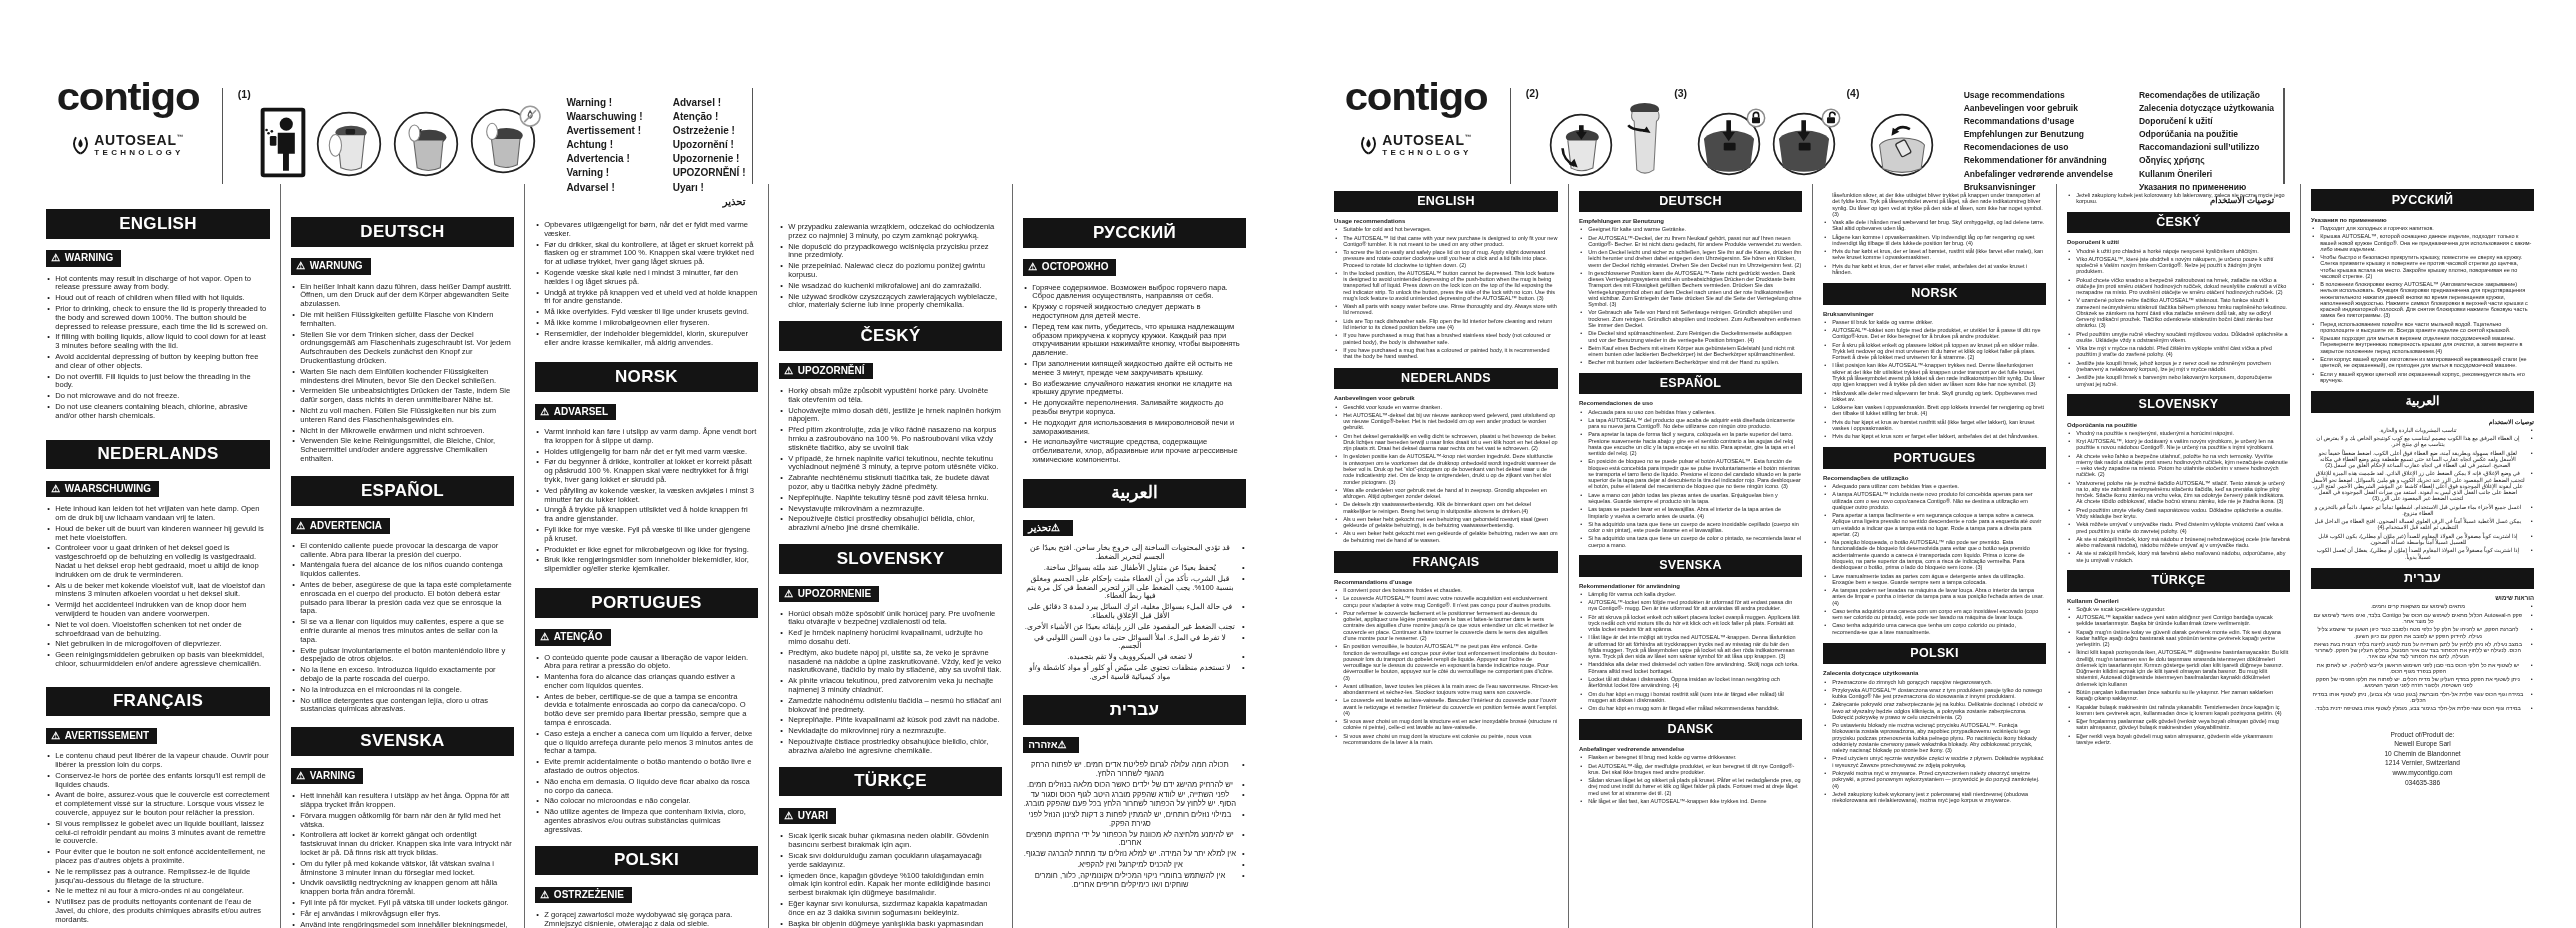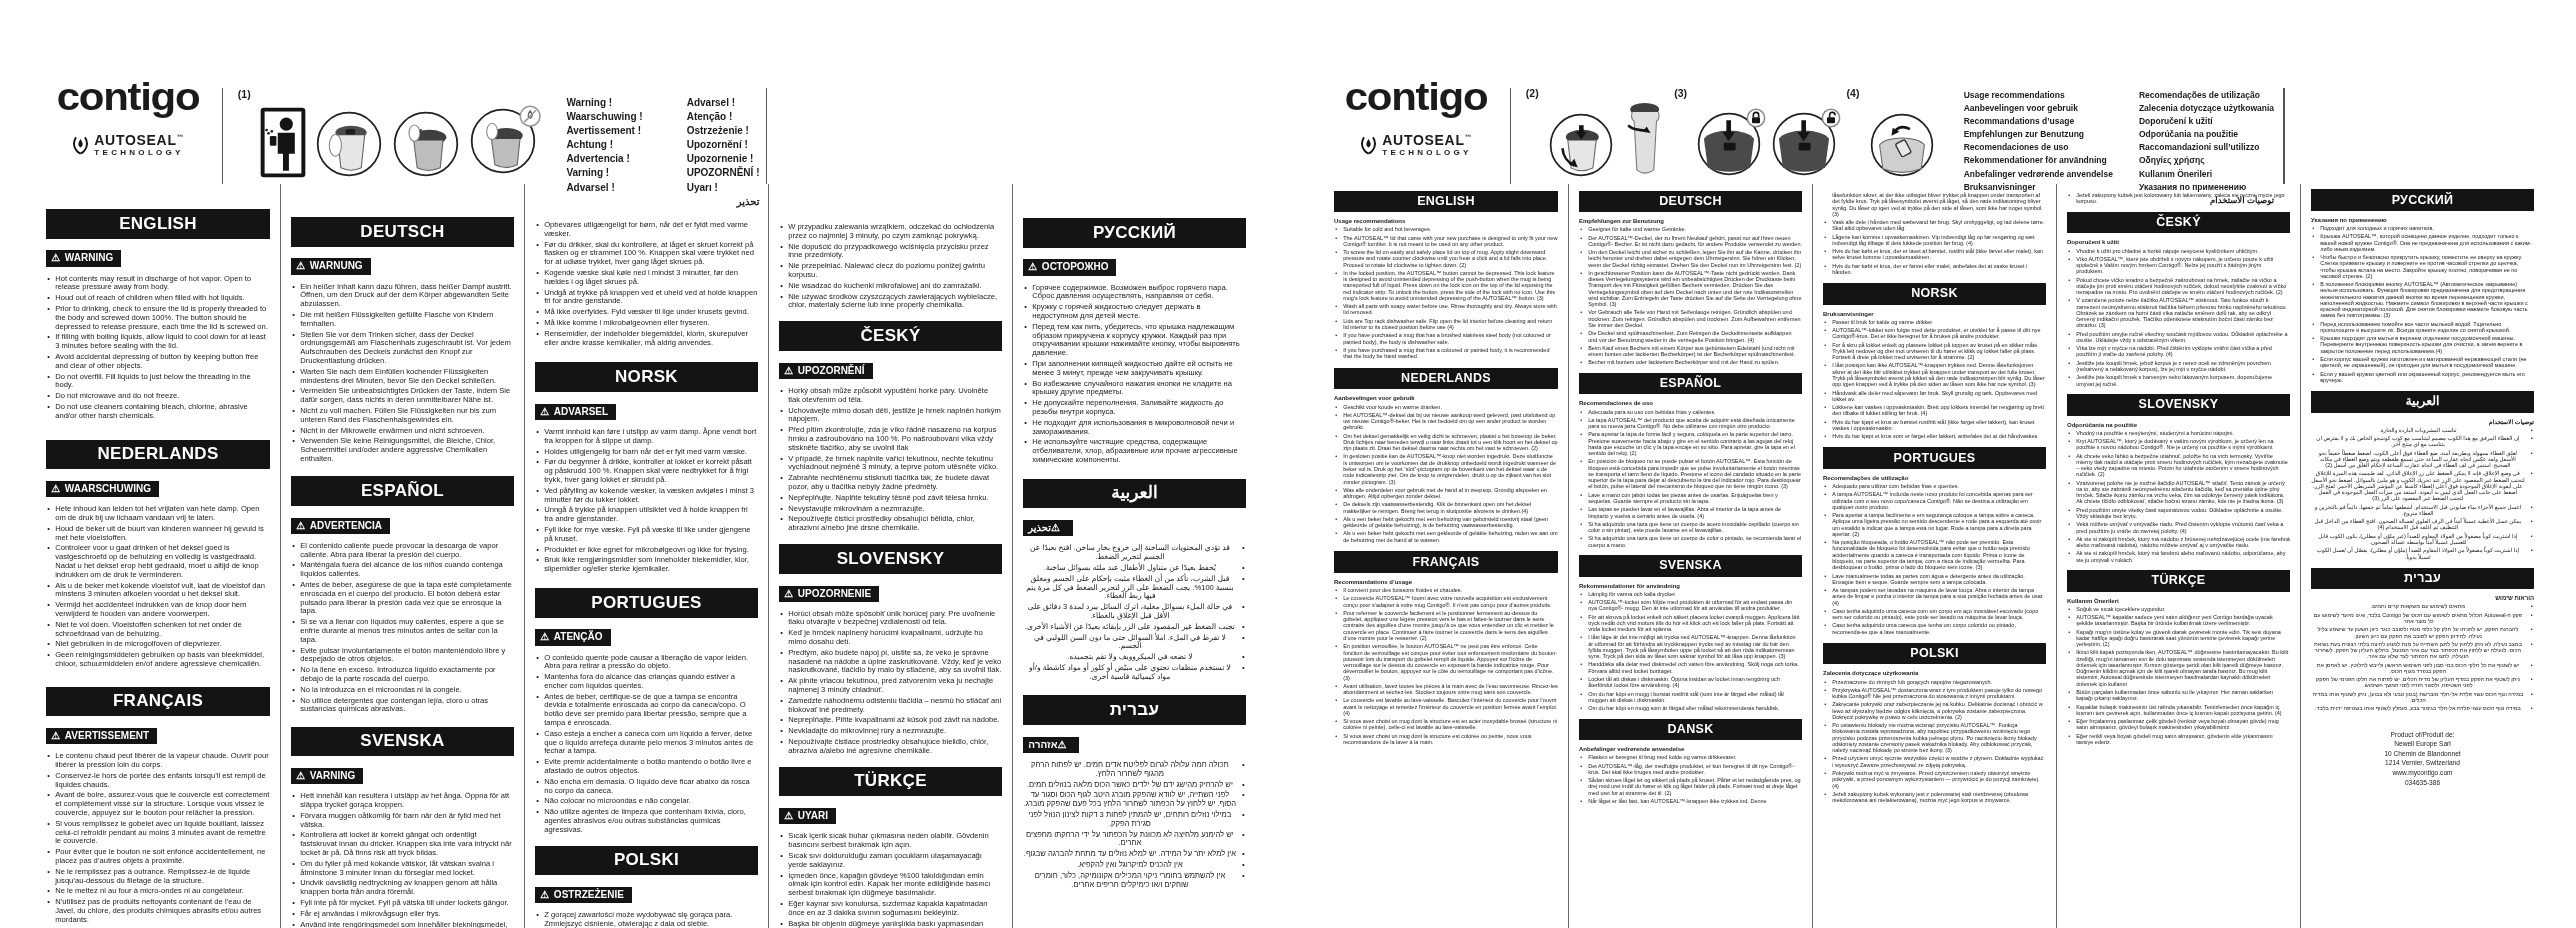--- a/index.html
+++ b/index.html
@@ -14,21 +14,21 @@
   .brand{font-size:42px;font-weight:800;letter-spacing:-1.3px;color:#1b1b1b;transform:scaleY(.92);}
   .autoseal{display:flex;align-items:center;gap:5.3px;}
   .as-text{line-height:1;}
   .as-top{font-size:14px;font-weight:800;letter-spacing:0.7px;}
   .as-top sup{font-size:6.6px;}
   .as-bottom{font-size:8px;font-weight:600;letter-spacing:3.3px;margin-top:2px;}
   .vline{flex:0 0 1.3px;background:#555;margin:41px 0 0 0;}
   .figures{display:flex;align-items:flex-end;padding:0 12px 5.3px 14.5px;gap:9.2px;}
   .fig-label{font-size:10.5px;font-weight:600;align-self:flex-start;margin-top:41px;}
   .fig{position:relative;}
-  .warn-lists{display:flex;gap:44px;padding:49px 6.6px 0 17px;}
+  .warn-lists{display:flex;gap:30px;padding:49px 6.6px 0 17px;}
   .wl{list-style:none;margin:0;padding:0;font-size:10px;font-weight:700;line-height:1.42;}
   .usage-lists{display:flex;gap:26px;padding:42px 9.2px 0 17px;}
   .ul2{list-style:none;margin:0;padding:0;font-size:8.5px;font-weight:600;line-height:1.55;}
   .hdr-fill{flex:1 1 auto;}
 
   
   .cols{position:absolute;top:152px;bottom:8px;left:36px;width:1220px;display:flex;}
   .col{flex:0 0 244px;box-sizing:border-box;padding:0 10px;overflow:hidden;}
   .col + .col{border-left:0.7px solid #6a6a6a;}
 
@@ -186,21 +186,21 @@
           </ul><div class="gap" style="height: 10.5px;"></div><div class="bar">ESPAÑOL</div><div class="badge"><span class="tri">⚠</span><span class="btxt">ADVERTENCIA</span></div><ul class="bullets">
             <li>El contenido caliente puede provocar la descarga de vapor caliente. Abra para liberar la presión del cuerpo.</li>
             <li>Manténgala fuera del alcance de los niños cuando contenga líquidos calientes.</li>
             <li>Antes de beber, asegúrese de que la tapa esté completamente enroscada en el cuerpo del producto. El botón deberá estar pulsado para liberar la presión cada vez que se enrosque la tapa.</li>
             <li>Si se va a llenar con líquidos muy calientes, espere a que se enfríe durante al menos tres minutos antes de sellar con la tapa.</li>
             <li>Evite pulsar involuntariamente el botón manteniéndolo libre y despejado de otros objetos.</li>
             <li>No la llene en exceso. Introduzca líquido exactamente por debajo de la parte roscada del cuerpo.</li>
             <li>No la introduzca en el microondas ni la congele.</li>
             <li>No utilice detergentes que contengan lejía, cloro u otras sustancias químicas abrasivas.</li>
           </ul><div class="gap" style="height: 10.5px;"></div><div class="bar">SVENSKA</div><div class="badge"><span class="tri">⚠</span><span class="btxt">VARNING</span></div><ul class="bullets">
-            <li>Hett innehåll kan resultera i utsläpp av het ånga. Öppna för att släppa trycket gorąca kroppen.</li>
+            <li>Hett innehåll kan resultera i utsläpp av het ånga. Öppna för att släppa trycket ifrån kroppen.</li>
             <li>Förvara muggen oåtkomlig för barn när den är fylld med het vätska.</li>
             <li>Kontrollera att locket är korrekt gängat och ordentligt fastskruvat innan du dricker. Knappen ska inte vara intryckt när locket är på. Då finns risk att tryck bildas.</li>
             <li>Om du fyller på med kokande vätskor, låt vätskan svalna i åtminstone 3 minuter innan du förseglar med locket.</li>
             <li>Undvik oavsiktlig nedtryckning av knappen genom att hålla knappen borta från andra föremål.</li>
             <li>Fyll inte på för mycket. Fyll på vätska till under lockets gängor.</li>
             <li>Får ej användas i mikrovågsugn eller frys.</li>
             <li>Använd inte rengöringsmedel som innehåller blekningsmedel, klorin, slipmedel och/eller andra dreje kemikalier.</li>
           </ul><div class="gap" style="height: 9.2px;"></div><div class="bar">DANSK</div></div>
         <div class="col"><div class="gap" style="height: 37px;"></div><ul class="bullets">
             <li>Opbevares utilgængeligt for børn, når det er fyldt med varme væsker.</li>

